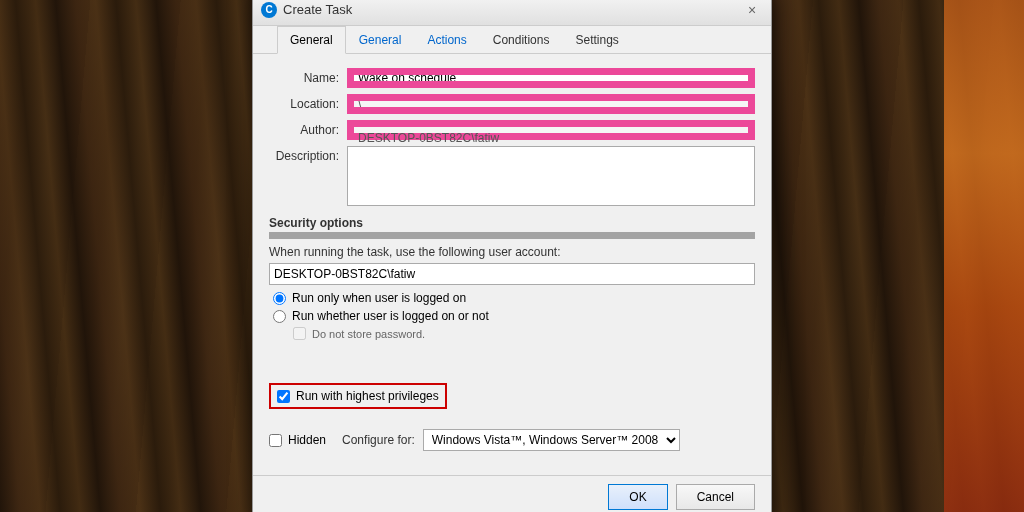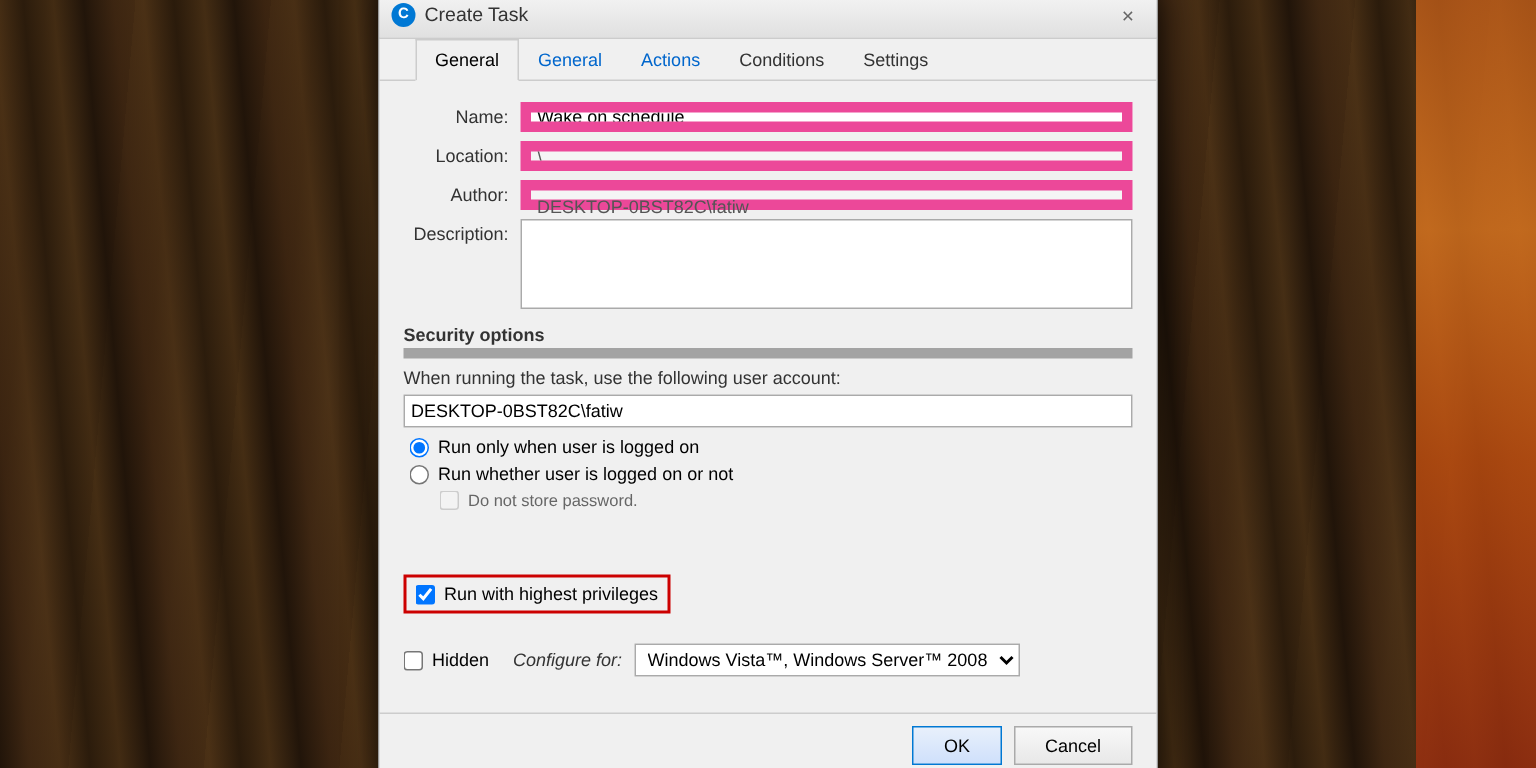--- a/index.html
+++ b/index.html
@@ -284,21 +284,20 @@
     .hidden-check {
       display: flex;
       align-items: center;
       gap: 6px;
       margin-right: 16px;
     }
 
     .configure-for-label {
       margin-right: 8px;
       color: #333;
-      font-style: italic;
     }
 
     .configure-select {
       height: 22px;
       border: 1px solid #aaa;
       background: white;
       font-size: 12px;
       padding: 0 4px;
       min-width: 220px;
     }

